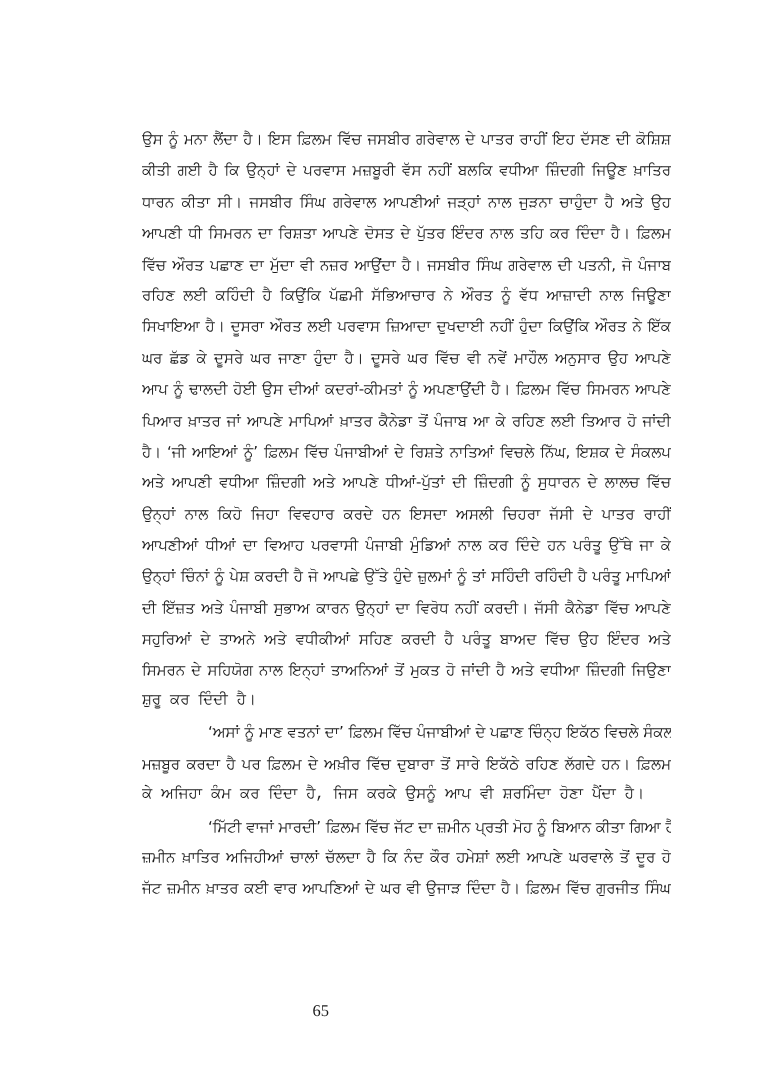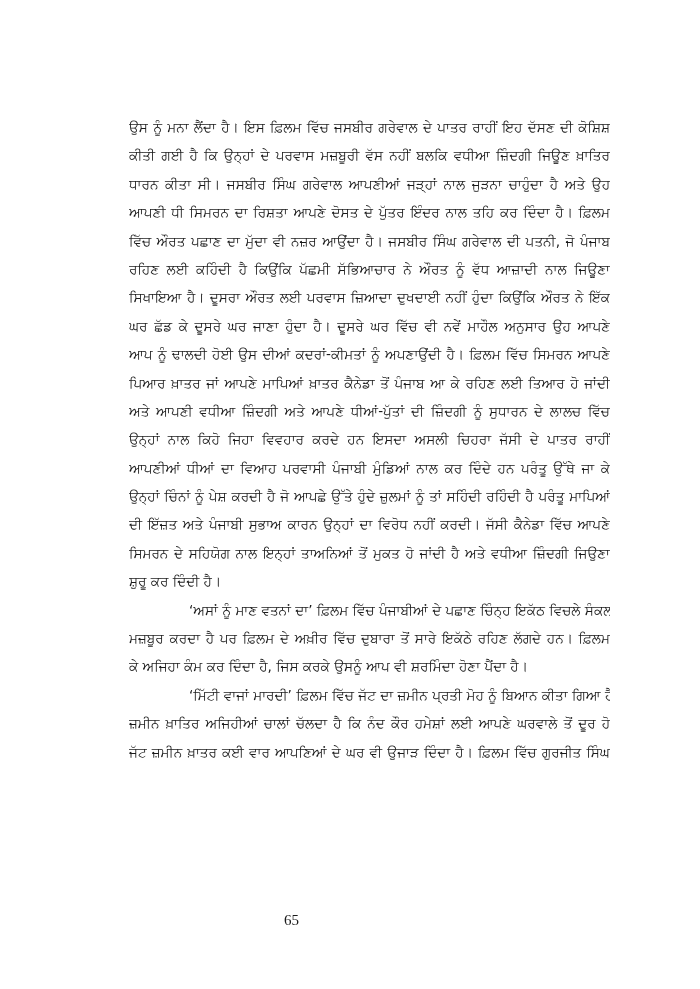--- a/index.html
+++ b/index.html
@@ -34,20 +34,21 @@
       line-height: 28.4px;
       font-size: 13.6px;
       white-space: nowrap;
       text-align: justify;
       text-align-last: justify;
       overflow: hidden;
     }
     .line.last {
       text-align: right;
       text-align-last: left;
+      font-family: Liberation Mono, monospace;
     }
     .line.indent {
       padding-left: 60px;
     }
     .page-number {
       position: absolute;
       top: 912px;
       left: 0;
       width: 559px;
       text-align: center;
@@ -66,25 +67,27 @@
       <span class="line">ਉਸ ਨੂੰ ਮਨਾ ਲੈਂਦਾ ਹੈ। ਇਸ ਫ਼ਿਲਮ ਵਿੱਚ ਜਸਬੀਰ ਗਰੇਵਾਲ ਦੇ ਪਾਤਰ ਰਾਹੀਂ ਇਹ ਦੱਸਣ ਦੀ ਕੋਸ਼ਿਸ਼</span>
       <span class="line">ਕੀਤੀ ਗਈ ਹੈ ਕਿ ਉਨ੍ਹਾਂ ਦੇ ਪਰਵਾਸ ਮਜ਼ਬੂਰੀ ਵੱਸ ਨਹੀਂ ਬਲਕਿ ਵਧੀਆ ਜ਼ਿੰਦਗੀ ਜਿਊਣ ਖ਼ਾਤਿਰ</span>
       <span class="line">ਧਾਰਨ ਕੀਤਾ ਸੀ। ਜਸਬੀਰ ਸਿੰਘ ਗਰੇਵਾਲ ਆਪਣੀਆਂ ਜੜ੍ਹਾਂ ਨਾਲ ਜੁੜਨਾ ਚਾਹੁੰਦਾ ਹੈ ਅਤੇ ਉਹ</span>
       <span class="line">ਆਪਣੀ ਧੀ ਸਿਮਰਨ ਦਾ ਰਿਸ਼ਤਾ ਆਪਣੇ ਦੋਸਤ ਦੇ ਪੁੱਤਰ ਇੰਦਰ ਨਾਲ ਤਹਿ ਕਰ ਦਿੰਦਾ ਹੈ। ਫ਼ਿਲਮ</span>
       <span class="line">ਵਿੱਚ ਔਰਤ ਪਛਾਣ ਦਾ ਮੁੱਦਾ ਵੀ ਨਜ਼ਰ ਆਉਂਦਾ ਹੈ। ਜਸਬੀਰ ਸਿੰਘ ਗਰੇਵਾਲ ਦੀ ਪਤਨੀ, ਜੋ ਪੰਜਾਬ</span>
       <span class="line">ਰਹਿਣ ਲਈ ਕਹਿੰਦੀ ਹੈ ਕਿਉਂਕਿ ਪੱਛਮੀ ਸੱਭਿਆਚਾਰ ਨੇ ਔਰਤ ਨੂੰ ਵੱਧ ਆਜ਼ਾਦੀ ਨਾਲ ਜਿਊਣਾ</span>
       <span class="line">ਸਿਖਾਇਆ ਹੈ। ਦੂਸਰਾ ਔਰਤ ਲਈ ਪਰਵਾਸ ਜ਼ਿਆਦਾ ਦੁਖਦਾਈ ਨਹੀਂ ਹੁੰਦਾ ਕਿਉਂਕਿ ਔਰਤ ਨੇ ਇੱਕ</span>
       <span class="line">ਘਰ ਛੱਡ ਕੇ ਦੂਸਰੇ ਘਰ ਜਾਣਾ ਹੁੰਦਾ ਹੈ। ਦੂਸਰੇ ਘਰ ਵਿੱਚ ਵੀ ਨਵੇਂ ਮਾਹੌਲ ਅਨੁਸਾਰ ਉਹ ਆਪਣੇ</span>
       <span class="line">ਆਪ ਨੂੰ ਢਾਲਦੀ ਹੋਈ ਉਸ ਦੀਆਂ ਕਦਰਾਂ-ਕੀਮਤਾਂ ਨੂੰ ਅਪਣਾਉਂਦੀ ਹੈ। ਫ਼ਿਲਮ ਵਿੱਚ ਸਿਮਰਨ ਆਪਣੇ</span>
       <span class="line">ਪਿਆਰ ਖ਼ਾਤਰ ਜਾਂ ਆਪਣੇ ਮਾਪਿਆਂ ਖ਼ਾਤਰ ਕੈਨੇਡਾ ਤੋਂ ਪੰਜਾਬ ਆ ਕੇ ਰਹਿਣ ਲਈ ਤਿਆਰ ਹੋ ਜਾਂਦੀ</span>
+      <span class="line">ਹੈ। ‘ਜੀ ਆਇਆਂ ਨੂੰ’ ਫ਼ਿਲਮ ਵਿੱਚ ਪੰਜਾਬੀਆਂ ਦੇ ਰਿਸ਼ਤੇ ਨਾਤਿਆਂ ਵਿਚਲੇ ਨਿੱਘ, ਇਸ਼ਕ ਦੇ ਸੰਕਲਪ</span>
       <span class="line">ਅਤੇ ਆਪਣੀ ਵਧੀਆ ਜ਼ਿੰਦਗੀ ਅਤੇ ਆਪਣੇ ਧੀਆਂ-ਪੁੱਤਾਂ ਦੀ ਜ਼ਿੰਦਗੀ ਨੂੰ ਸੁਧਾਰਨ ਦੇ ਲਾਲਚ ਵਿੱਚ</span>
       <span class="line">ਉਨ੍ਹਾਂ ਨਾਲ ਕਿਹੋ ਜਿਹਾ ਵਿਵਹਾਰ ਕਰਦੇ ਹਨ ਇਸਦਾ ਅਸਲੀ ਚਿਹਰਾ ਜੱਸੀ ਦੇ ਪਾਤਰ ਰਾਹੀਂ</span>
       <span class="line">ਆਪਣੀਆਂ ਧੀਆਂ ਦਾ ਵਿਆਹ ਪਰਵਾਸੀ ਪੰਜਾਬੀ ਮੁੰਡਿਆਂ ਨਾਲ ਕਰ ਦਿੰਦੇ ਹਨ ਪਰੰਤੂ ਉੱਥੇ ਜਾ ਕੇ</span>
       <span class="line">ਉਨ੍ਹਾਂ ਚਿੰਨਾਂ ਨੂੰ ਪੇਸ਼ ਕਰਦੀ ਹੈ ਜੋ ਆਪਛੇ ਉੱਤੇ ਹੁੰਦੇ ਜ਼ੁਲਮਾਂ ਨੂੰ ਤਾਂ ਸਹਿੰਦੀ ਰਹਿੰਦੀ ਹੈ ਪਰੰਤੂ ਮਾਪਿਆਂ</span>
       <span class="line">ਦੀ ਇੱਜ਼ਤ ਅਤੇ ਪੰਜਾਬੀ ਸੁਭਾਅ ਕਾਰਨ ਉਨ੍ਹਾਂ ਦਾ ਵਿਰੋਧ ਨਹੀਂ ਕਰਦੀ। ਜੱਸੀ ਕੈਨੇਡਾ ਵਿੱਚ ਆਪਣੇ</span>
+      <span class="line">ਸਹੁਰਿਆਂ ਦੇ ਤਾਅਨੇ ਅਤੇ ਵਧੀਕੀਆਂ ਸਹਿਣ ਕਰਦੀ ਹੈ ਪਰੰਤੂ ਬਾਅਦ ਵਿੱਚ ਉਹ ਇੰਦਰ ਅਤੇ</span>
       <span class="line">ਸਿਮਰਨ ਦੇ ਸਹਿਯੋਗ ਨਾਲ ਇਨ੍ਹਾਂ ਤਾਅਨਿਆਂ ਤੋਂ ਮੁਕਤ ਹੋ ਜਾਂਦੀ ਹੈ ਅਤੇ ਵਧੀਆ ਜ਼ਿੰਦਗੀ ਜਿਉਣਾ</span>
       <span class="line last">ਸ਼ੁਰੂ ਕਰ ਦਿੰਦੀ ਹੈ।</span>
     </div>
 
     <div>
       <span class="line indent">‘ਅਸਾਂ ਨੂੰ ਮਾਣ ਵਤਨਾਂ ਦਾ’ ਫ਼ਿਲਮ ਵਿੱਚ ਪੰਜਾਬੀਆਂ ਦੇ ਪਛਾਣ ਚਿੰਨ੍ਹ ਇਕੱਠ ਵਿਚਲੇ ਸੰਕਲਪ</span>
       <span class="line">ਮਜ਼ਬੂਰ ਕਰਦਾ ਹੈ ਪਰ ਫ਼ਿਲਮ ਦੇ ਅਖ਼ੀਰ ਵਿੱਚ ਦੁਬਾਰਾ ਤੋਂ ਸਾਰੇ ਇਕੱਠੇ ਰਹਿਣ ਲੱਗਦੇ ਹਨ। ਫ਼ਿਲਮ</span>
       <span class="line last">ਕੇ ਅਜਿਹਾ ਕੰਮ ਕਰ ਦਿੰਦਾ ਹੈ, ਜਿਸ ਕਰਕੇ ਉਸਨੂੰ ਆਪ ਵੀ ਸ਼ਰਮਿੰਦਾ ਹੋਣਾ ਪੈਂਦਾ ਹੈ।</span>
     </div>
 

